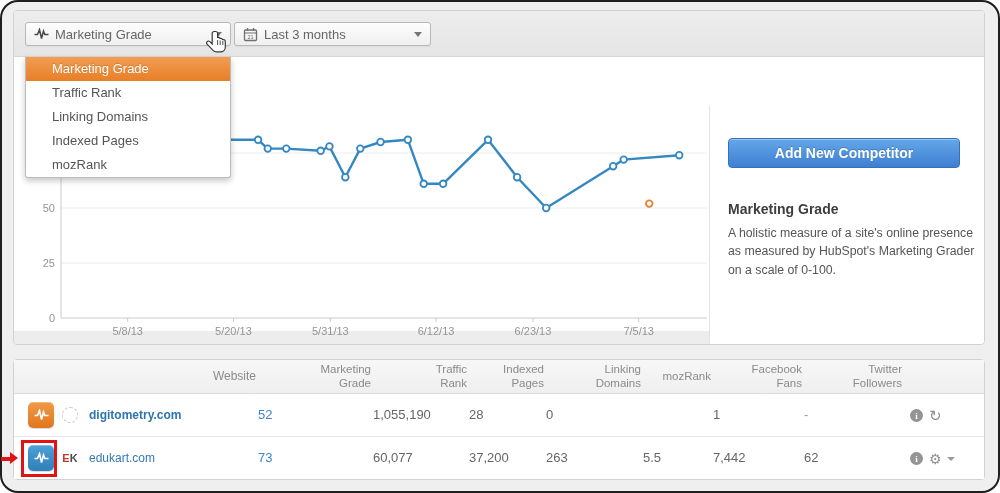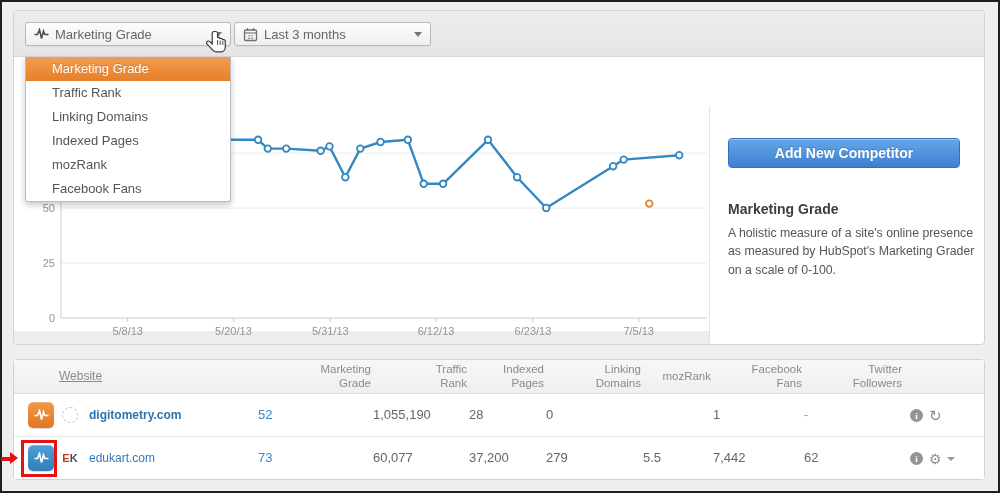--- a/index.html
+++ b/index.html
@@ -3,20 +3,21 @@
 <meta charset="utf-8">
 <style>
   * { margin:0; padding:0; box-sizing:border-box; }
   html,body { background:#fff; }
   .screen {
     position:relative; width:1000px; height:493px;
     background:#efefef;
     box-shadow: inset 0 0 0 2px #1f1f1f;
     font-family:"Liberation Sans","DejaVu Sans",sans-serif;
     overflow:hidden;
+    border-radius:18px;
   }
   
   .card { position:absolute; background:#fff; border:1px solid #d2d2d2; border-radius:4px; }
   .chart-card { left:13px; top:10px; width:972px; height:335px; }
   .table-card { left:13px; top:359px; width:972px; height:121px; }
 
   
   .toolbar { position:absolute; left:0; top:0; right:0; height:46px;
     background:linear-gradient(#ededed,#e5e5e5); border-bottom:1px solid #d7d7d7;
     border-radius:3px 3px 0 0; }
@@ -55,21 +56,21 @@
     cursor:pointer; text-shadow:0 -1px 0 rgba(0,0,0,.2); box-shadow:inset 0 1px 0 rgba(255,255,255,.35); }
   .info-heading { position:absolute; left:18px; top:95px; font-size:14px; font-weight:bold; color:#3d3d3d; }
   .info-desc { position:absolute; left:18px; top:118px; width:252px; font-size:12.3px;
     color:#555; line-height:1.5; }
 
   
   table { width:970px; border-collapse:collapse; table-layout:fixed; }
   thead tr { height:33px; background:linear-gradient(#f7f7f7,#efefef); }
   thead th { font-weight:normal; font-size:11.5px; color:#8b8b8b; line-height:1.25;
     text-align:right; padding-right:2px; vertical-align:middle; border-bottom:1px solid #ddd; }
-  th.h-website { text-align:left; padding-left:45px; font-size:12px;text-decoration:underline; }
+  th.h-website { text-align:right; padding-left:45px; font-size:12px; }
   tbody tr { height:43px; background:#fff; }
   tbody tr + tr td { border-top:1px solid #e9e9e9; }
   td { font-size:13px; color:#666; text-align:left; padding-right:2px; vertical-align:middle; }
   td.c-badge { text-align:left; padding-left:14px; position:relative; }
   td.c-website { text-align:left; }
   .badge { width:26px; height:26px; border-radius:5px; display:inline-flex;
     align-items:center; justify-content:center; cursor:pointer;
     box-shadow:inset 0 1px 0 rgba(255,255,255,.3), 0 1px 1px rgba(0,0,0,.15); }
   .badge.orange { background:linear-gradient(#f09a46,#e1761f); }
   .badge.blue   { background:linear-gradient(#4da0d8,#2f7fb9); }
@@ -184,21 +185,20 @@
       <div class="info-desc">A holistic measure of a site's online presence as measured by HubSpot's Marketing Grader on a scale of 0-100.</div>
     </div>
   </div>
 
   <div class="menu" id="metric-menu">
       <div class="menu-item selected">Marketing Grade</div>
       <div class="menu-item">Traffic Rank</div>
       <div class="menu-item">Linking Domains</div>
       <div class="menu-item">Indexed Pages</div>
       <div class="menu-item">mozRank</div>
-      <div class="menu-item">Facebook Fans</div>
     </div>
 
   <div class="card table-card">
     <table>
       <colgroup>
         <col style="width:48px">
           <col style="width:196px">
           <col style="width:115px">
         <col style="width:96px">
           <col style="width:77px">
@@ -254,21 +254,21 @@
                 <span class="favicon text">
                   <span class="fav-e">E</span>
                   <span class="fav-k">K</span>
                 </span>
                 <span class="site-link">edukart.com</span>
               </span>
             </td>
             <td class="grade-link">73</td>
             <td>60,077</td>
             <td>37,200</td>
-            <td>279</td>
+            <td>263</td>
             <td>5.5</td>
             <td>7,442</td>
             <td>62</td>
             <td class="c-actions"><span class="act icon-info">i</span><span class="act icon-gear">⚙</span><span class="mini-caret act"></span></td>
           </tr>
         </tbody>
     </table>
   </div>
 
   <div class="red-box"></div>

